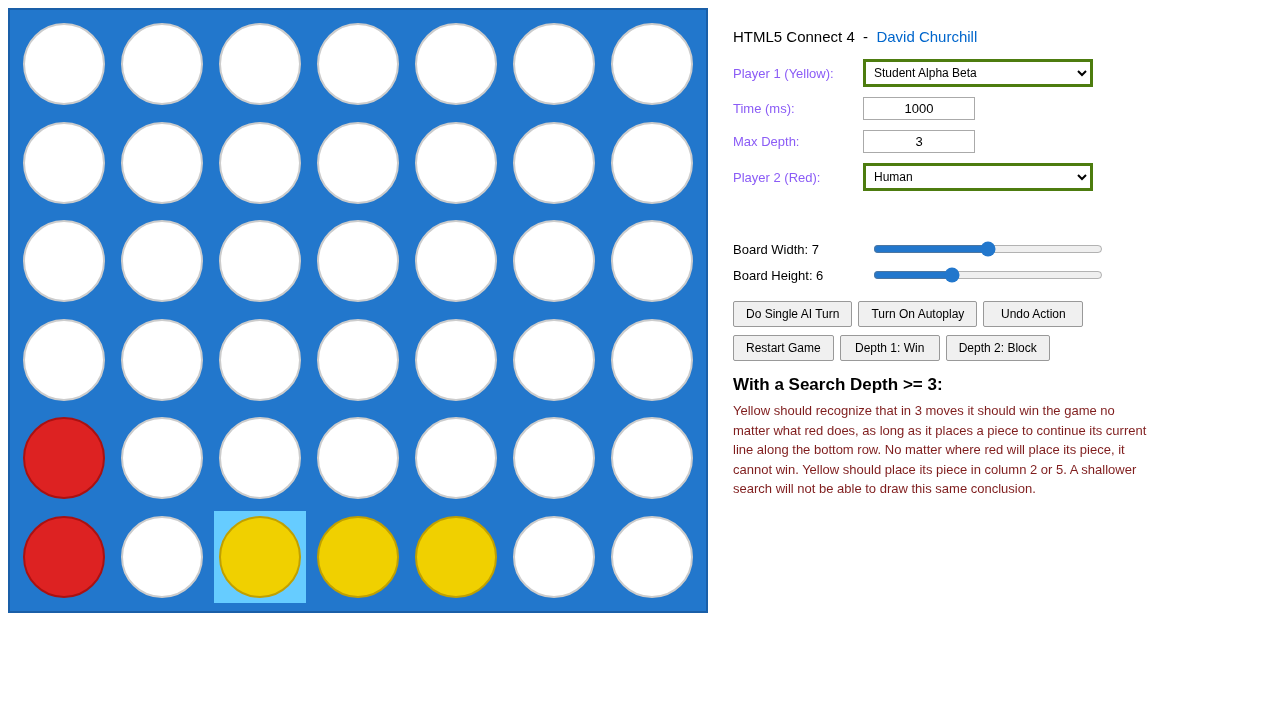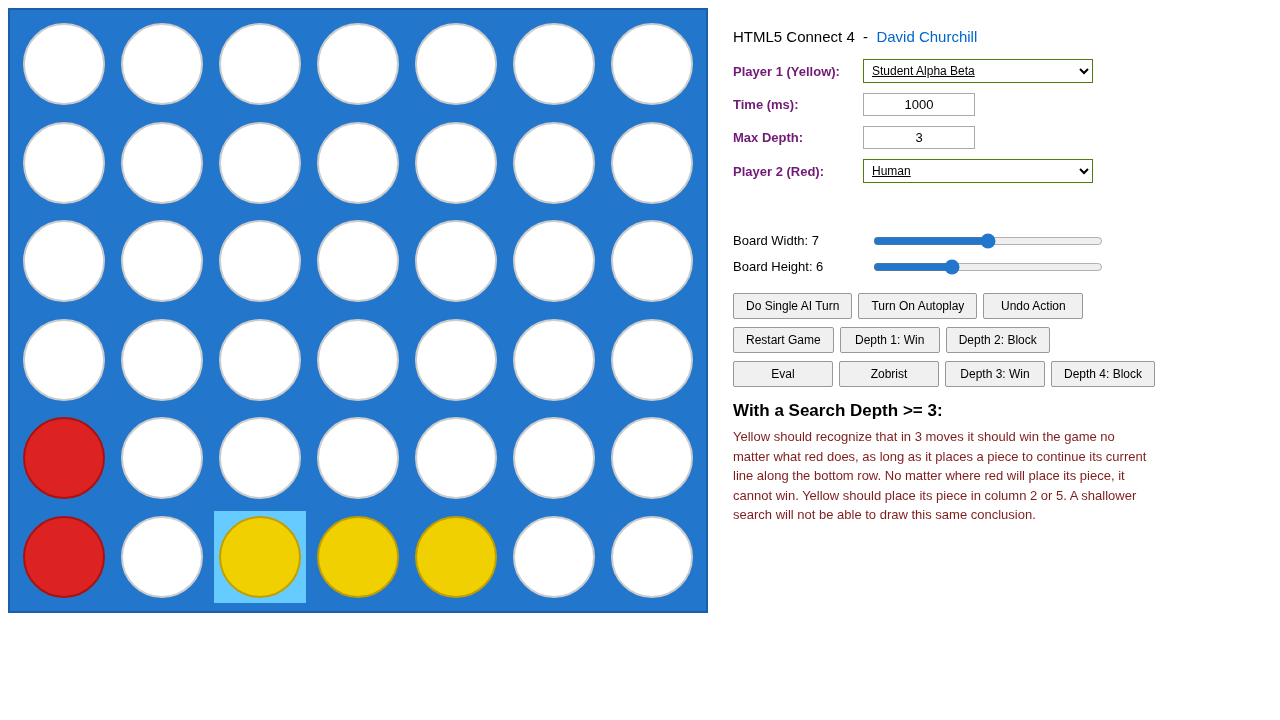--- a/index.html
+++ b/index.html
@@ -86,50 +86,48 @@
 
     .form-row {
       display: flex;
       align-items: center;
       margin-bottom: 10px;
     }
 
     .form-label {
       width: 130px;
       font-size: 13px;
-      color: #701a75;
-      font-weight: bold;
+      color: #8b5cf6;
     }
 
     .form-select {
       width: 230px;
       font-size: 12px;
       padding: 3px 4px;
-      border: 1px solid #4d7c0f;
+      border: 3px solid #4d7c0f;
       background: #fff;
-      text-decoration: underline;
     }
 
     .form-input {
       width: 112px;
       font-size: 13px;
       padding: 3px 6px;
       border: 1px solid #aaa;
       text-align: center;
       background: #fff;
     }
 
     .slider-section {
       margin-top: 20px;
       margin-bottom: 8px;
     }
 
     .slider-row {
       display: flex;
-      align-items: flex-start;
+      align-items: center;
       margin-bottom: 10px;
     }
 
     .slider-label {
       width: 140px;
       font-size: 13px;
     }
 
     .slider-input {
       width: 230px;
@@ -365,25 +363,19 @@
     <div class="btn-row">
       <button class="btn">Do Single AI Turn</button>
       <button class="btn">Turn On Autoplay</button>
       <button class="btn">Undo Action</button>
     </div>
     <div class="btn-row">
       <button class="btn">Restart Game</button>
       <button class="btn">Depth 1: Win</button>
       <button class="btn">Depth 2: Block</button>
     </div>
-    <div class="btn-row">
-      <button class="btn">Eval</button>
-      <button class="btn">Zobrist</button>
-      <button class="btn">Depth 3: Win</button>
-      <button class="btn">Depth 4: Block</button>
-    </div>
   </div>
 
   <div class="info-section">
     <div class="info-title">With a Search Depth &gt;= 3:</div>
     <div class="info-text">Yellow should recognize that in 3 moves it should win the game no matter what red does, as long as it places a piece to continue its current line along the bottom row. No matter where red will place its piece, it cannot win. Yellow should place its piece in column 2 or 5. A shallower search will not be able to draw this same conclusion.</div>
   </div>
 </div>
 
 </body></html>

